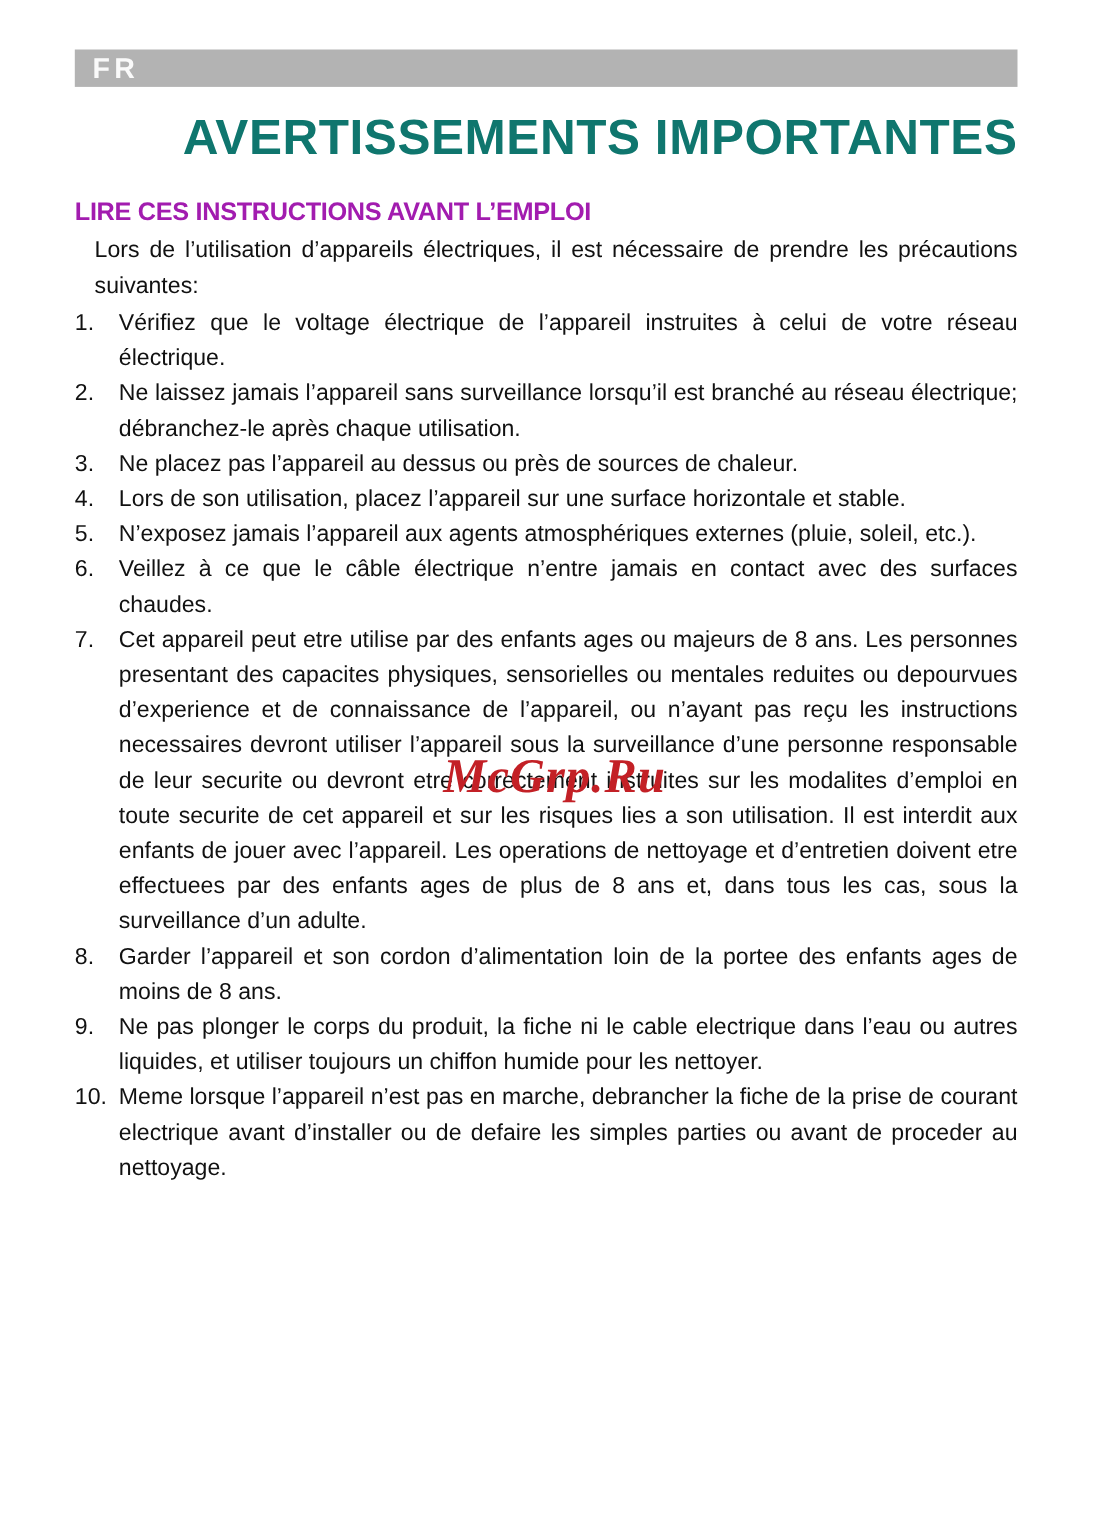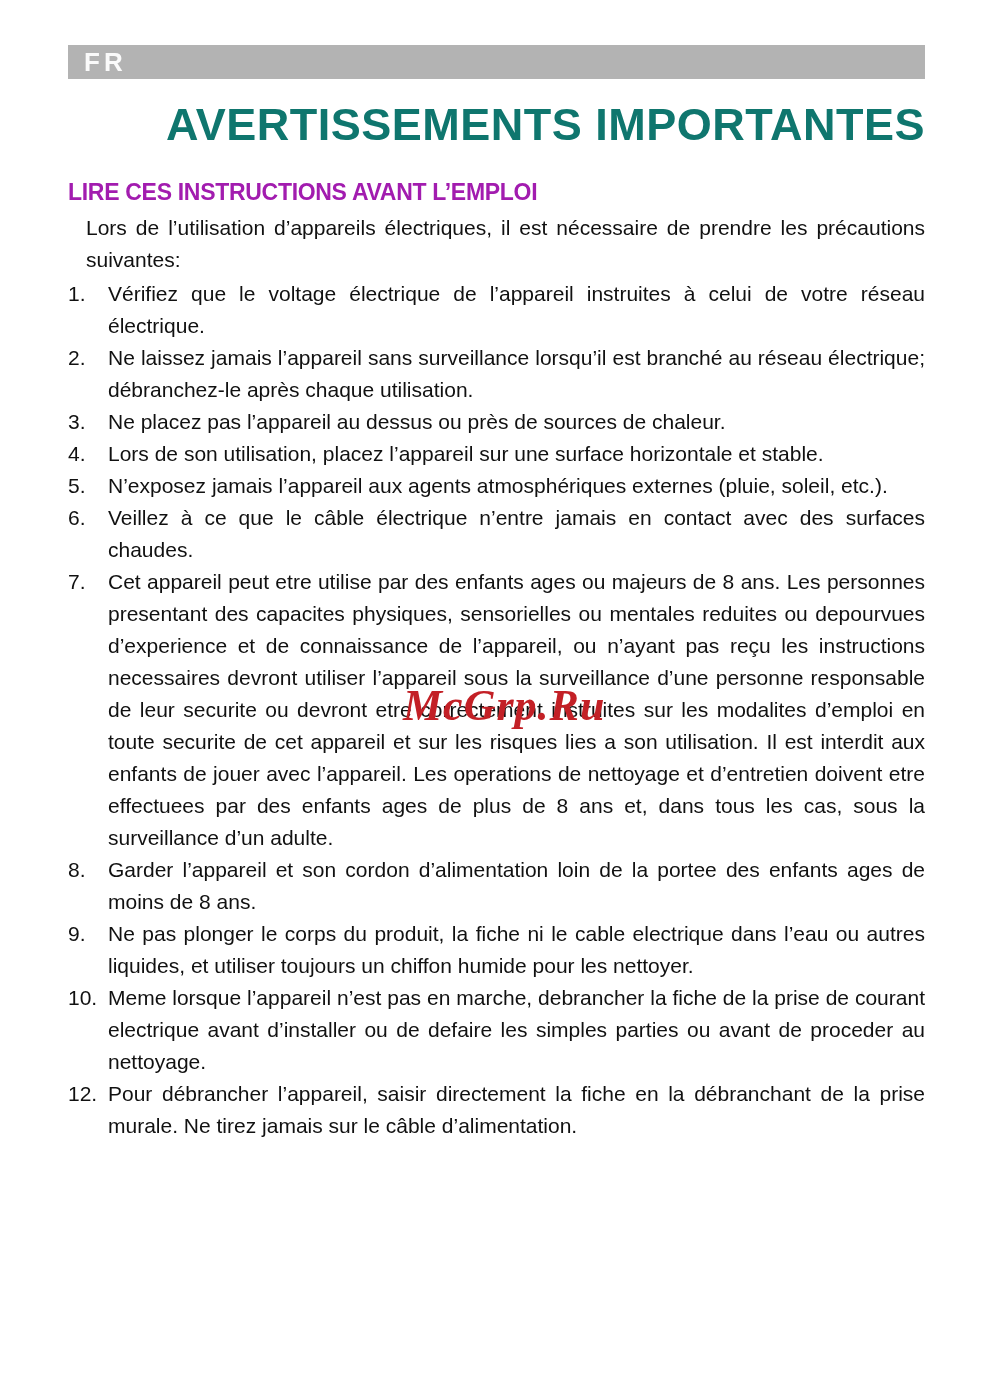--- a/index.html
+++ b/index.html
@@ -133,22 +133,18 @@
       <span class="text">Garder l’appareil et son cordon d’alimentation loin de la portee des enfants ages de moins de 8 ans.</span>
     </li>
     <li class="warning-item">
       <span class="num">9.</span>
       <span class="text">Ne pas plonger le corps du produit, la fiche ni le cable electrique dans l’eau ou autres liquides, et utiliser toujours un chiffon humide pour les nettoyer.</span>
     </li>
     <li class="warning-item">
       <span class="num">10.</span>
       <span class="text">Meme lorsque l’appareil n’est pas en marche, debrancher la fiche de la prise de courant electrique avant d’installer ou de defaire les simples parties ou avant de proceder au nettoyage.</span>
     </li>
-    <li class="warning-item">
-      <span class="num">12.</span>
-      <span class="text">Pour débrancher l’appareil, saisir directement la fiche en la débranchant de la prise murale. Ne tirez jamais sur le câble d’alimentation.</span>
-    </li>
   </ol>
 
   <div class="watermark" style="color: rgb(195, 32, 38);">McGrp.Ru</div>
 
 
 </div>
 
 </body></html>

